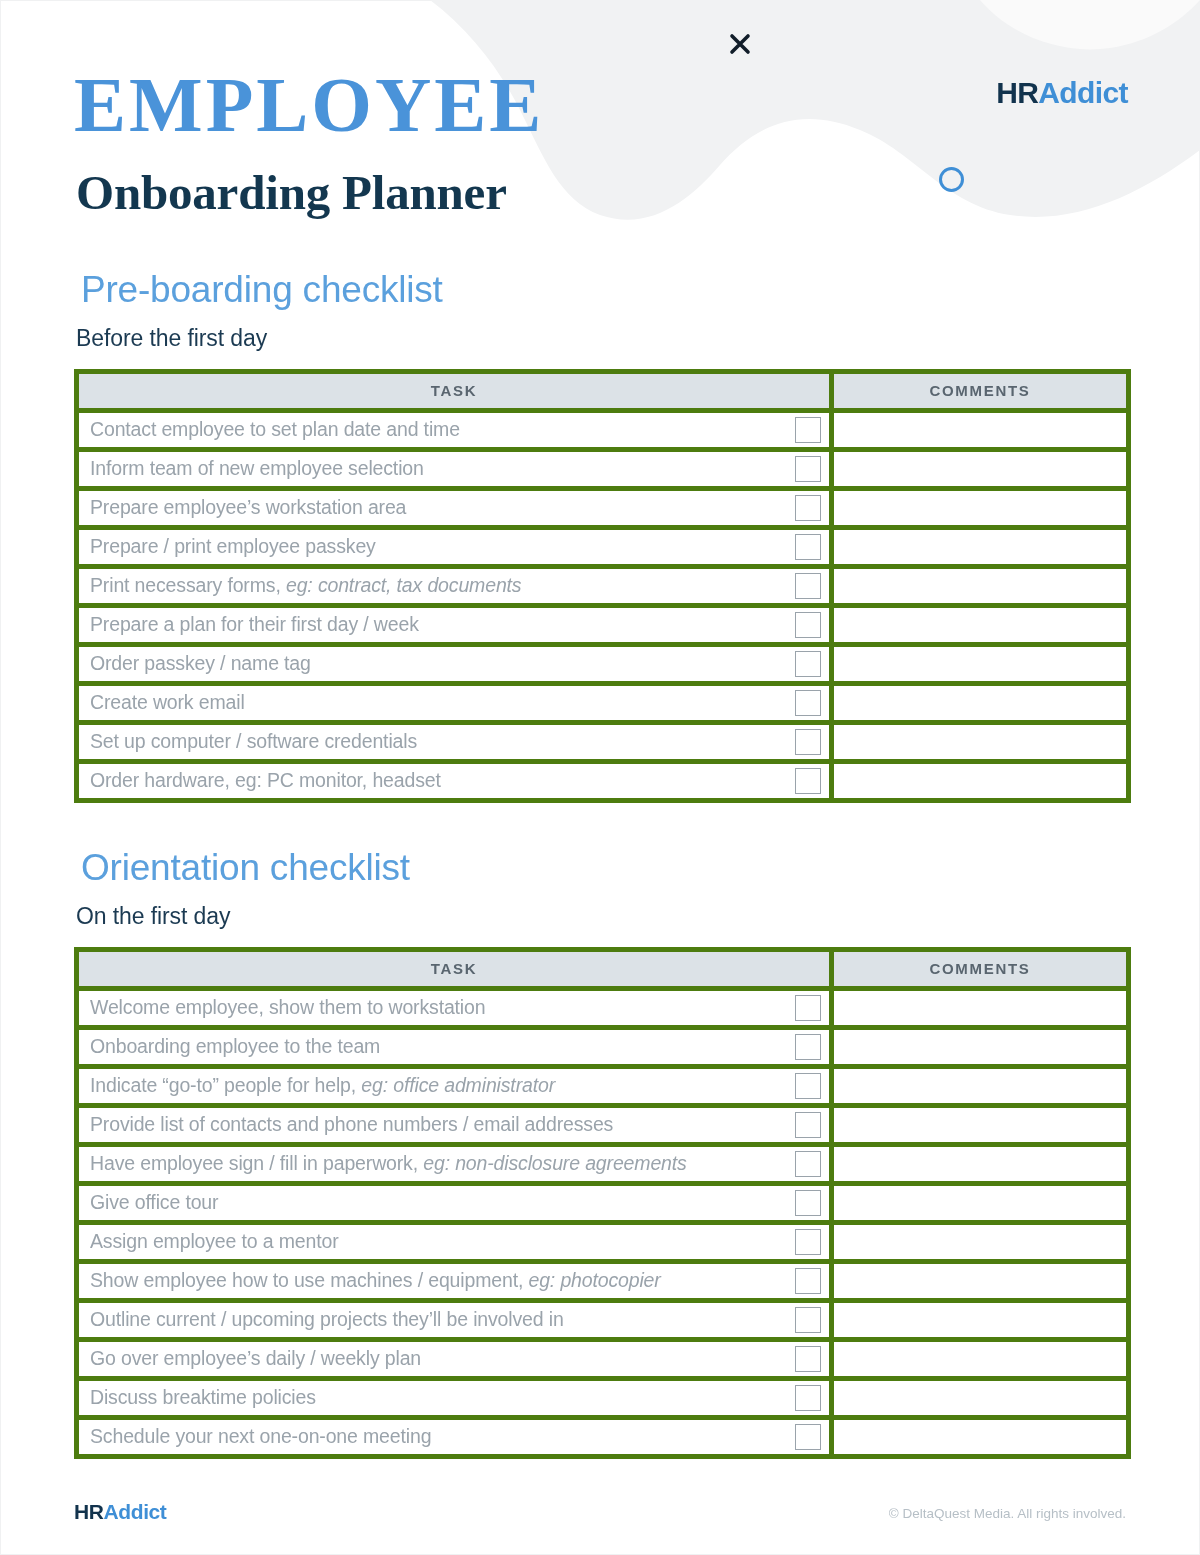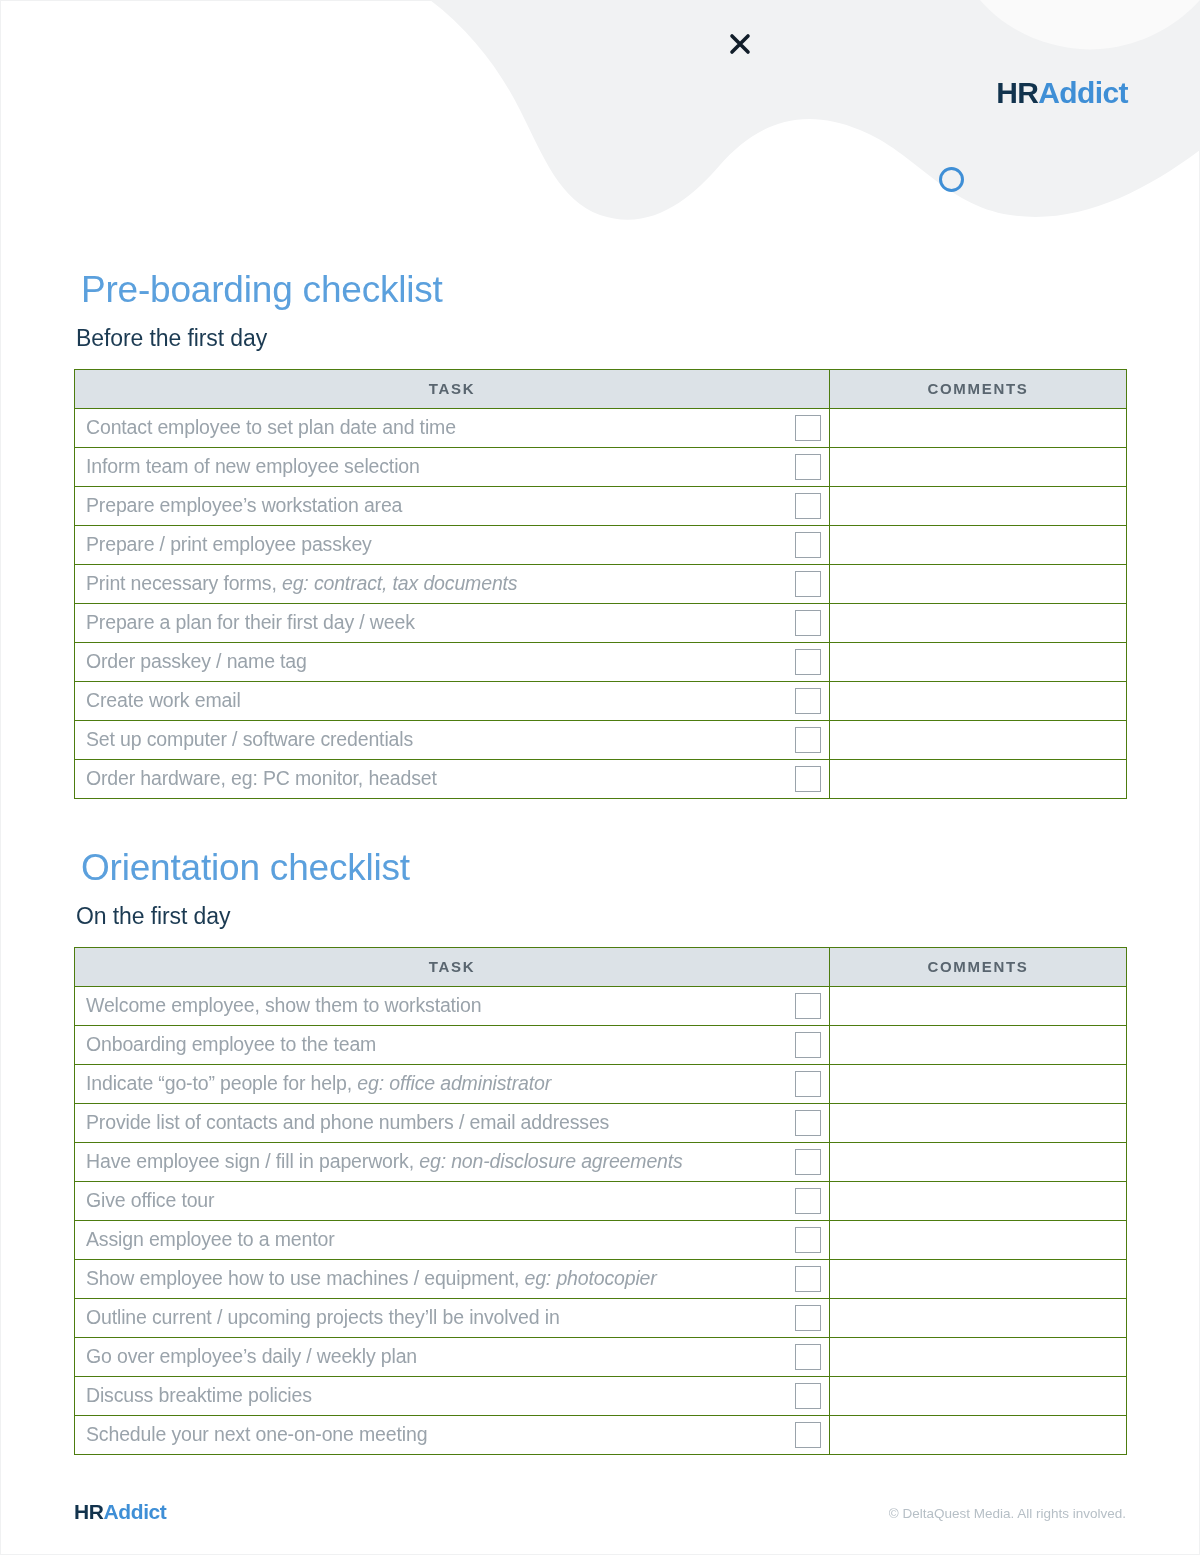--- a/index.html
+++ b/index.html
@@ -134,21 +134,21 @@
 
   
   table.checklist {
     width: 1052px;
     border-collapse: collapse;
     margin-top: 18px;
     table-layout: fixed;
   }
   table.checklist th,
   table.checklist td {
-    border: 1px solid #4d7c0f;
+    border: 5px solid #4d7c0f;
     padding: 0;
   }
   table.checklist thead th {
     background: #dce2e7;
     color: #59656f;
     font-size: 15px;
     font-weight: bold;
     letter-spacing: 1.7px;
     height: 39px;
     text-align: center;
@@ -238,20 +238,24 @@
     <svg width="26" height="26" viewBox="0 0 26 26" xmlns="http://www.w3.org/2000/svg">
       <path d="M5 5 L21 21 M21 5 L5 21" stroke="#111d29" stroke-width="3.6" stroke-linecap="round"></path>
     </svg>
   </div>
 
   <div class="brand-top">
     <span class="brand-hr">HR</span><span class="brand-addict">Addict</span>
   </div>
   <div class="brand-ring"></div>
 
+  <div class="title-block">
+    <h1 class="title-main">EMPLOYEE</h1>
+    <h2 class="title-sub">Onboarding Planner</h2>
+  </div>
 
   <div class="section section-preboarding">
     <h3 class="section-title">Pre-boarding checklist</h3>
     <div class="section-subtitle">Before the first day</div>
 
     <table class="checklist">
       <colgroup>
         <col class="col-task">
           <col class="col-comments">
       </colgroup>

